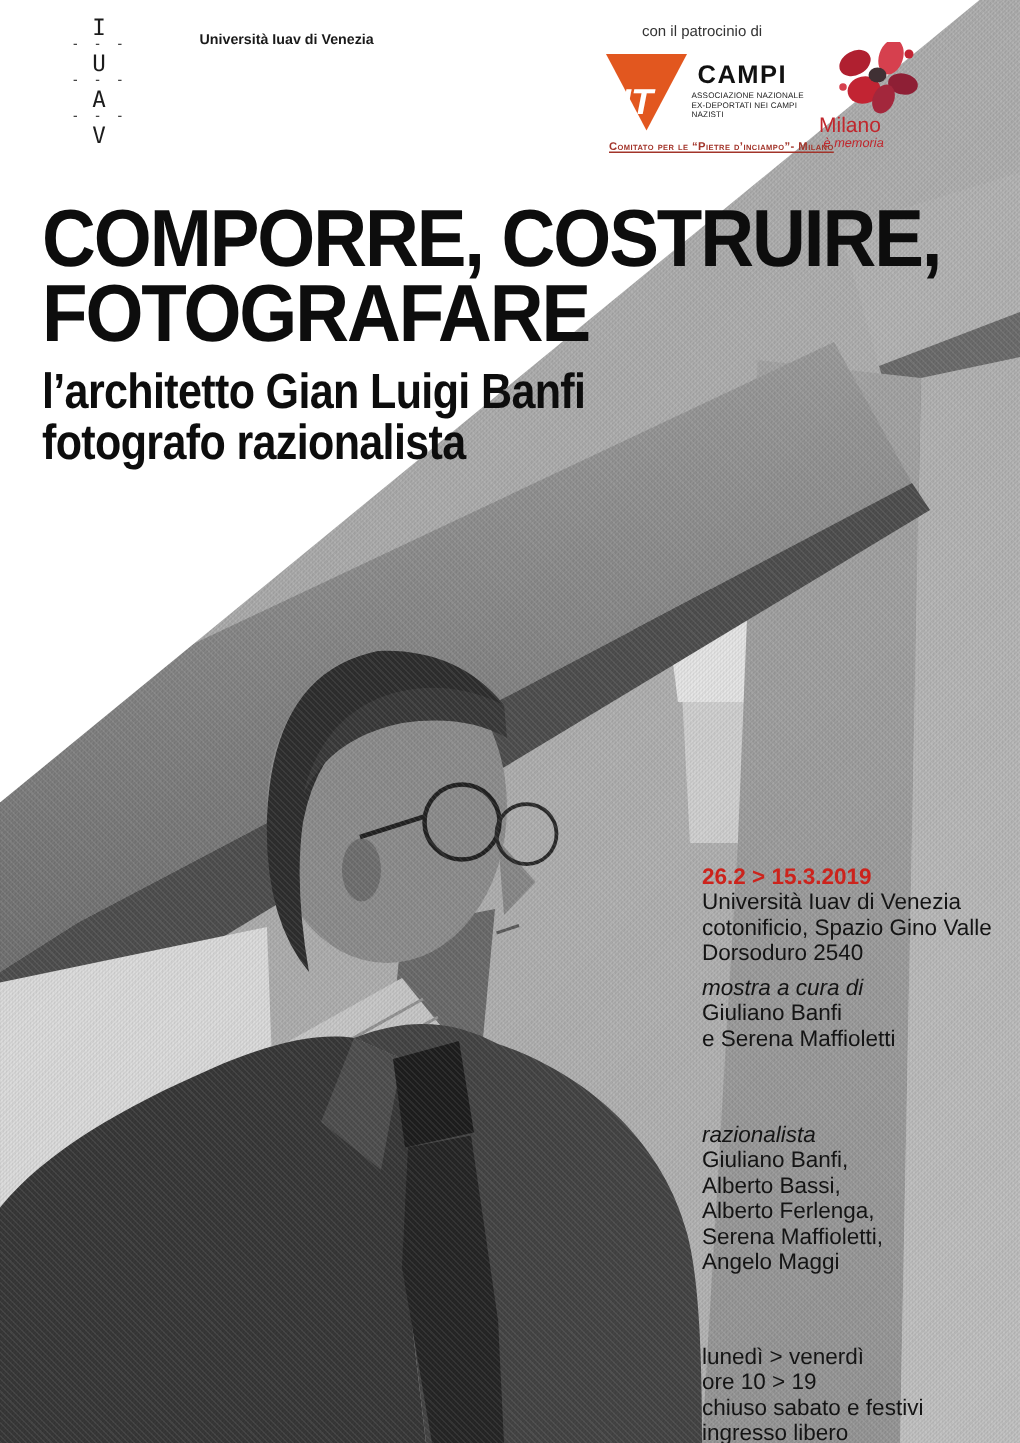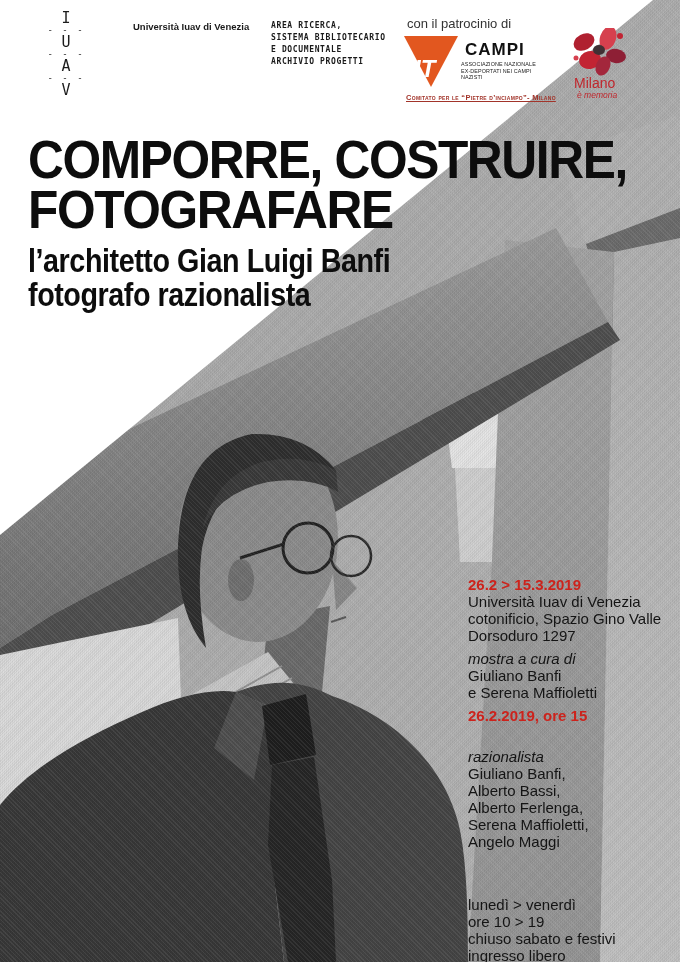--- a/index.html
+++ b/index.html
@@ -22,27 +22,27 @@
   }
   .content{position:absolute;inset:0;z-index:3;}
 
   
   .iuav-logo{position:absolute;left:46px;top:12px;width:40px;text-align:center;
     font-family:"DejaVu Sans Mono",monospace;font-size:15px;line-height:13px;color:#1c1c1c;}
   .iuav-logo .sep{font-size:9px;letter-spacing:2px;line-height:11px;color:#1c1c1c;}
   .uni-name{position:absolute;left:133px;top:21px;font-size:9.5px;font-weight:bold;color:#1a1a1a;}
   .dept{position:absolute;left:271px;top:20px;font-family:"DejaVu Sans Mono",monospace;
     font-size:8px;font-weight:bold;letter-spacing:.08em;line-height:12px;color:#1a1a1a;}
-  .patrocinio{position:absolute;left:407px;top:16px;font-size:13px;color:#333;}
+  .patrocinio{position:absolute;left:428px;top:16px;font-size:10px;color:#333;}
   .aned{position:absolute;left:403px;top:33px;width:150px;height:62px;}
   .aned svg{position:absolute;left:0;top:2px;}
   .aned .it{position:absolute;left:11px;top:22px;font-size:24px;font-weight:bold;font-style:italic;color:#fff;}
   .aned .name{position:absolute;left:62px;top:7px;font-size:17px;font-weight:bold;letter-spacing:1px;color:#111;}
   .aned .sub{position:absolute;left:58px;top:28px;font-size:5.4px;line-height:6.5px;color:#222;letter-spacing:.02em;}
-  .milano{position:absolute;left:568px;top:28px;width:90px;}
+  .milano{position:absolute;left:540px;top:28px;width:90px;text-align:center;}
   .milano .name{position:absolute;left:6px;top:47px;font-size:14px;color:#c0272d;font-weight:normal;}
   .milano .sub{position:absolute;left:9px;top:62px;font-size:8.5px;color:#c0272d;font-style:italic;}
   .comitato{position:absolute;left:406px;top:93px;font-size:7.5px;font-weight:bold;
     font-variant:small-caps;letter-spacing:.04em;color:#a2342a;text-decoration:underline;}
 
   
   .title{position:absolute;left:28px;top:134px;font-size:54px;line-height:50px;
     font-weight:800;letter-spacing:-1.5px;color:#0d0d0d;transform:scaleX(.92);transform-origin:0 0;white-space:nowrap;}
   .subtitle{position:absolute;left:28px;top:244px;font-size:33px;line-height:34px;
     font-weight:bold;letter-spacing:-.5px;color:#0d0d0d;transform:scaleX(.87);transform-origin:0 0;white-space:nowrap;}
@@ -138,26 +138,20 @@
       <div class="sep">- - -</div>
       <div>U</div>
       <div class="sep">- - -</div>
       <div>A</div>
       <div class="sep">- - -</div>
       <div>V</div>
     </div>
 
     <div class="uni-name">Università Iuav di Venezia</div>
 
-    <div class="dept">
-      <div>AREA RICERCA,</div>
-      <div>SISTEMA BIBLIOTECARIO</div>
-      <div>E DOCUMENTALE</div>
-      <div>ARCHIVIO PROGETTI</div>
-    </div>
 
     <div class="patrocinio">con il patrocinio di</div>
 
     <div class="aned">
       <svg width="56" height="54" viewBox="0 0 56 54">
         <polygon points="1,1 55,1 28,52" fill="#e2571f"></polygon>
       </svg>
       <span class="it">IT</span>
       <span class="name">CAMPI</span>
       <span class="sub">
@@ -189,31 +183,30 @@
     </div>
     <div class="subtitle">
       <div>l’architetto Gian Luigi Banfi</div>
       <div>fotografo razionalista</div>
     </div>
 
     <div class="info" style="top:576px">
       <div class="red">26.2 &gt; 15.3.2019</div>
       <div>Università Iuav di Venezia</div>
       <div>cotonificio, Spazio Gino Valle</div>
-      <div>Dorsoduro 1297</div>
+      <div>Dorsoduro 2540</div>
     </div>
 
     <div class="info" style="top:650px">
       <div class="ital">mostra a cura di</div>
       <div>Giuliano Banfi</div>
       <div>e Serena Maffioletti</div>
     </div>
 
     <div class="info" style="top:707px">
-      <div class="red">26.2.2019, ore 15</div>
     </div>
 
     <div class="info" style="top:748px">
       <div class="ital">razionalista</div>
       <div>Giuliano Banfi,</div>
       <div>Alberto Bassi,</div>
       <div>Alberto Ferlenga,</div>
       <div>Serena Maffioletti,</div>
       <div>Angelo Maggi</div>
     </div>

